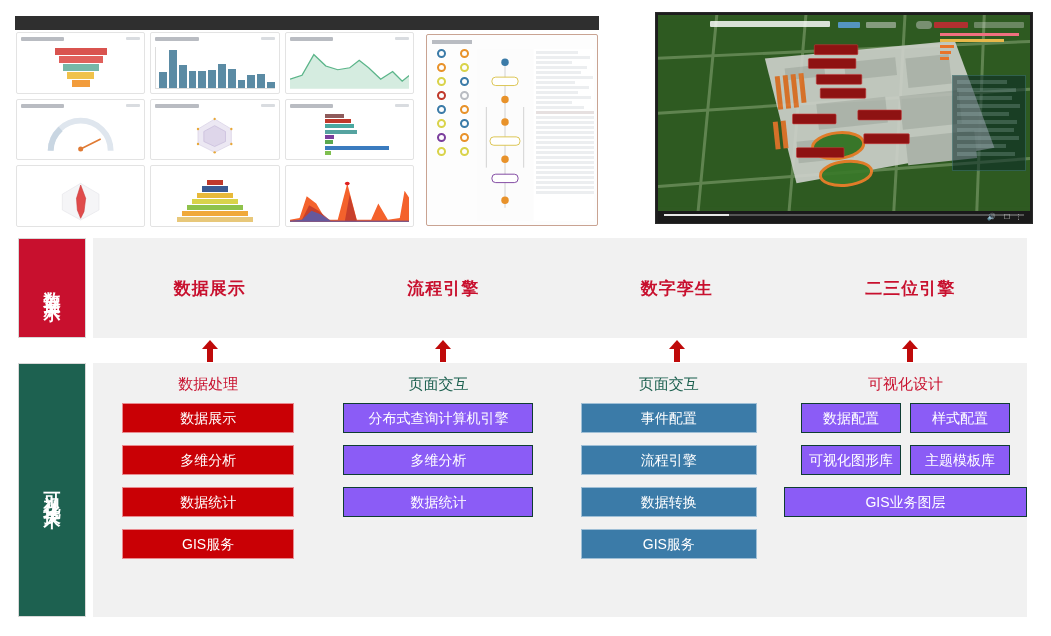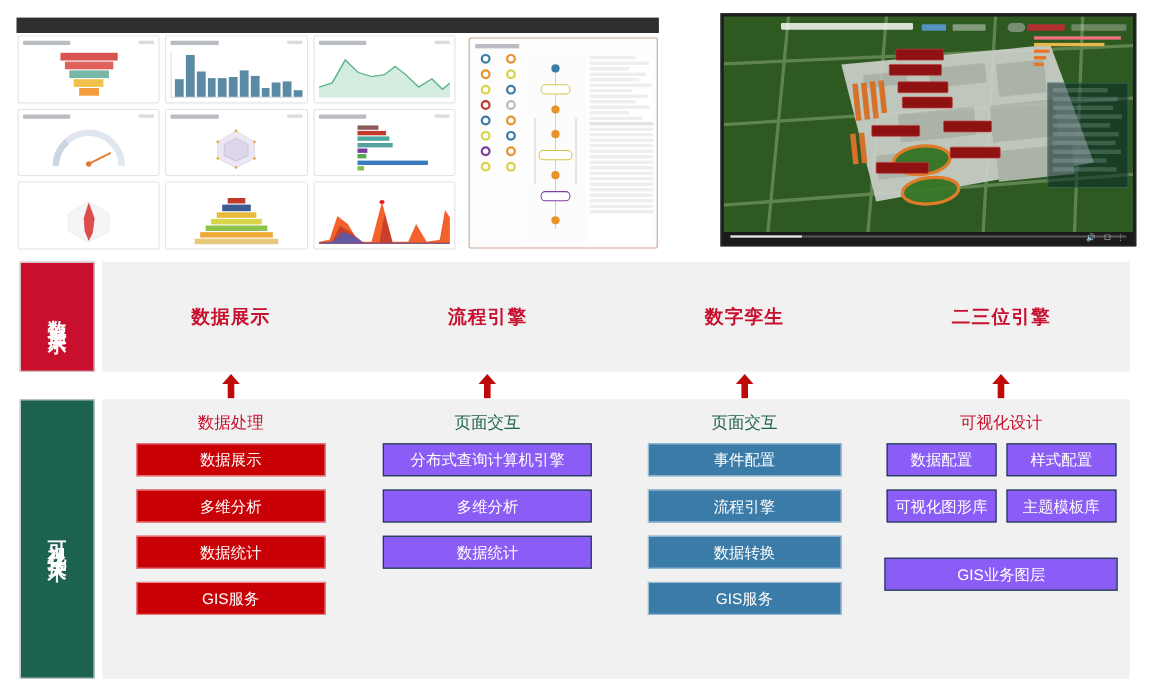--- a/index.html
+++ b/index.html
@@ -165,21 +165,21 @@
     color: #ffffff; font-size: 14px; white-space: nowrap;
   }
   .cbox.red   { background: #c90005; border: 1px solid #e98a8f; }
   .cbox.green { background: #8b5cf6; border: 1px solid #0f3d32; }
   .cbox.blue  { background: #3b7ba8; border: 1px solid #9fbfd6; }
   .w1 { width: 172px; }
   .w2 { width: 190px; }
   .w3 { width: 176px; }
   .pairrow { display: flex; gap: 9px; width: 100%; justify-content: center; }
   .pairrow .cbox { width: 100px; }
-  .wfull { width: 212px; margin-top: 20px; }
+  .wfull { width: 243px; }
 </style>
 </head>
 <body>
 
 <div id="root">
 
   <div class="media-left">
     <div class="dash-topbar"></div>
     <div class="dash-body">
 

